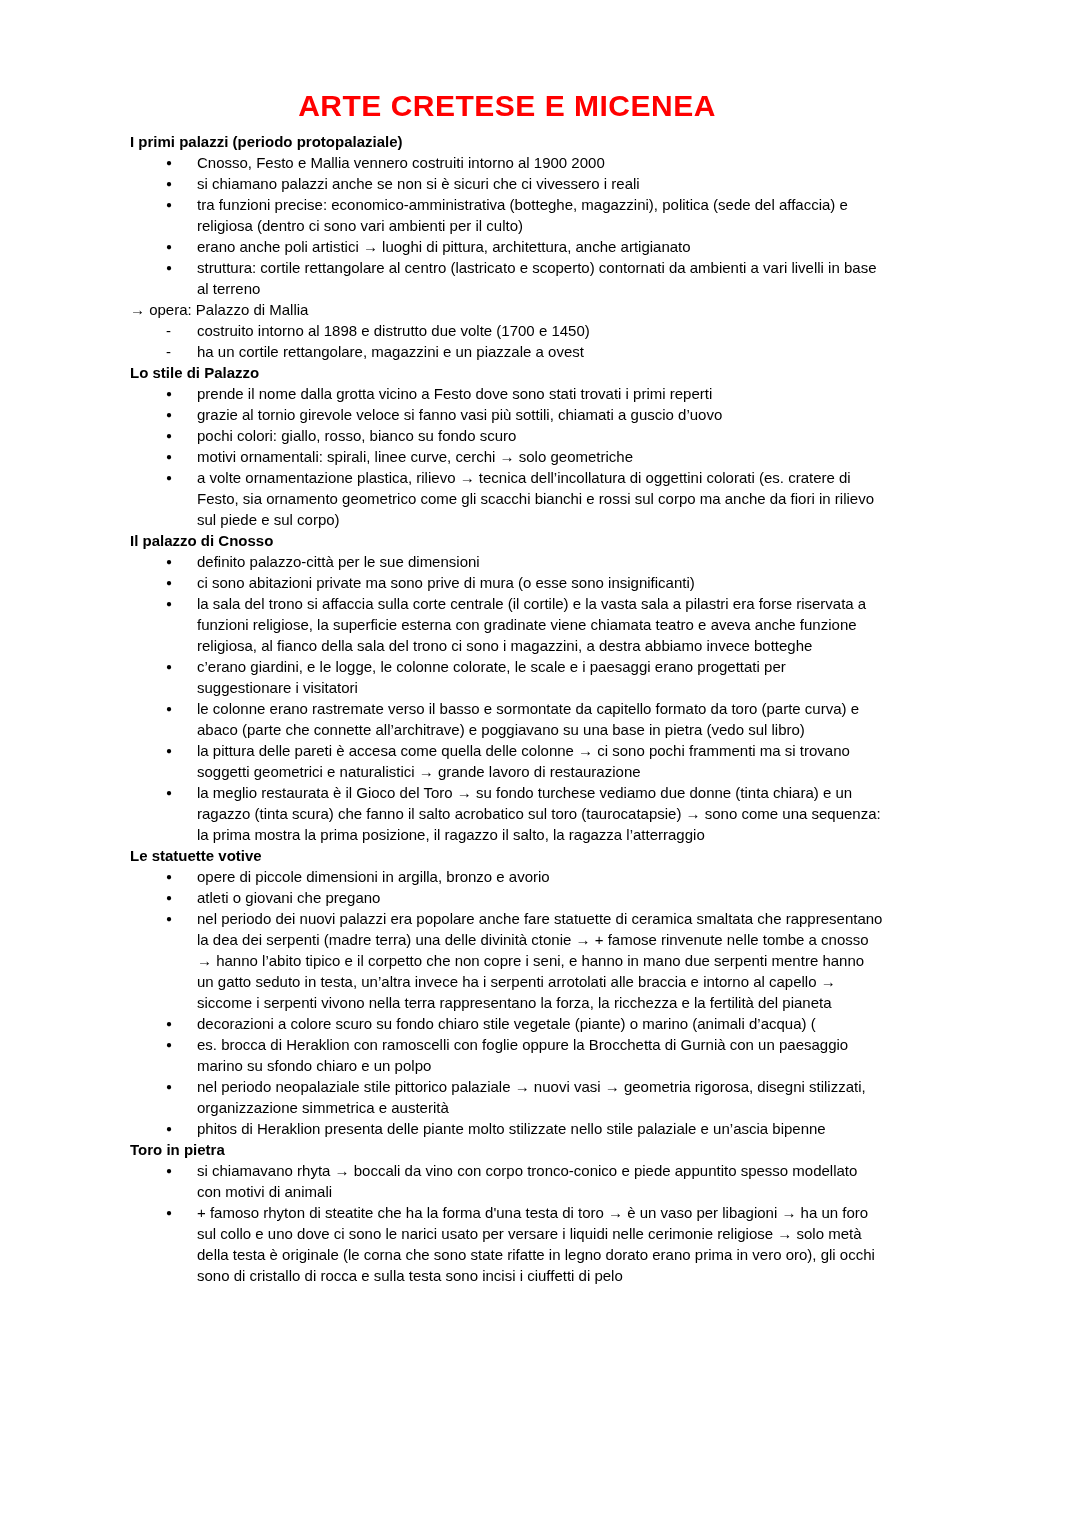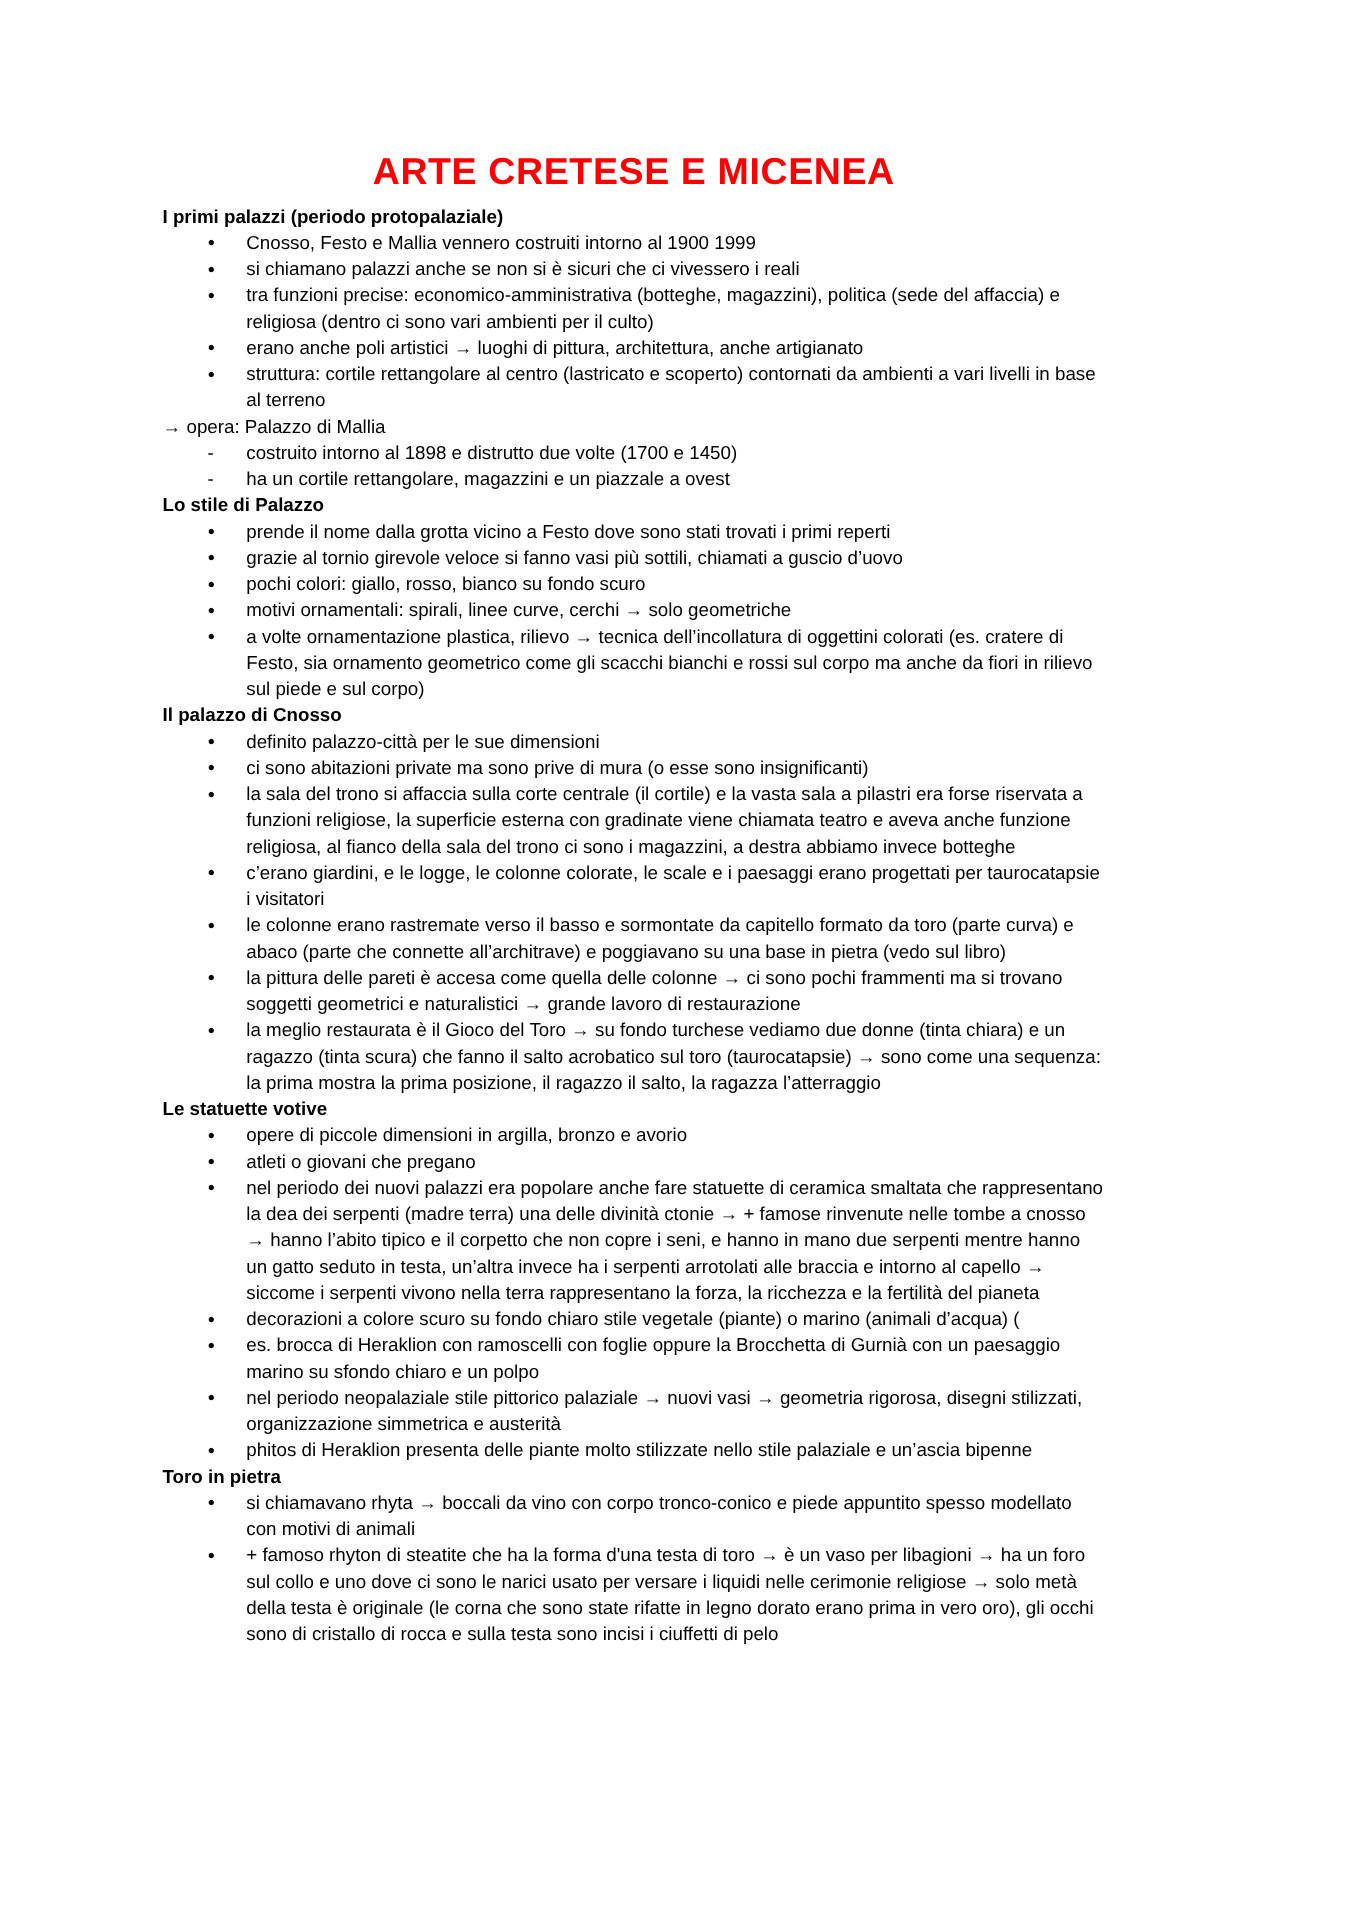--- a/index.html
+++ b/index.html
@@ -10,21 +10,21 @@
   }
   body {
     width: 1080px;
     min-height: 1525px;
     font-family: "Liberation Sans", sans-serif;
     color: #000000;
   }
   .page {
     width: 1020px;
     min-height: 1525px;
-    padding: 120px 136px 60px 130px;
+    padding: 88px 136px 60px 130px;
   }
   .doc-title {
     text-align: center;
     font-size: 30px;
     font-weight: bold;
     line-height: 36px;
     margin-bottom: 7px;
     letter-spacing: 0.5px;
   }
   .section-heading {
@@ -61,21 +61,21 @@
 </style>
 </head>
 <body>
 
 <div class="page">
   <div class="doc-title" style="color: rgb(255, 0, 0);">ARTE CRETESE E MICENEA</div>
   <div>
       <div class="section-heading">I primi palazzi (periodo protopalaziale)</div>
       <div class="item bullet">
         <span class="marker">●</span>
-        <span class="item-text">Cnosso, Festo e Mallia vennero costruiti intorno al 1900 1999</span>
+        <span class="item-text">Cnosso, Festo e Mallia vennero costruiti intorno al 1900 2000</span>
       </div>
       <div class="item bullet">
         <span class="marker">●</span>
         <span class="item-text">si chiamano palazzi anche se non si è sicuri che ci vivessero i reali</span>
       </div>
       <div class="item bullet">
         <span class="marker">●</span>
         <span class="item-text">tra funzioni precise: economico-amministrativa (botteghe, magazzini), politica (sede del affaccia) e religiosa (dentro ci sono vari ambienti per il culto)</span>
       </div>
       <div class="item bullet">
@@ -124,21 +124,21 @@
       <div class="item bullet">
         <span class="marker">●</span>
         <span class="item-text">ci sono abitazioni private ma sono prive di mura (o esse sono insignificanti)</span>
       </div>
       <div class="item bullet">
         <span class="marker">●</span>
         <span class="item-text">la sala del trono si affaccia sulla corte centrale (il cortile) e la vasta sala a pilastri era forse riservata a funzioni religiose, la superficie esterna con gradinate viene chiamata teatro e aveva anche funzione religiosa, al fianco della sala del trono ci sono i magazzini, a destra abbiamo invece botteghe</span>
       </div>
       <div class="item bullet">
         <span class="marker">●</span>
-        <span class="item-text">c’erano giardini, e le logge, le colonne colorate, le scale e i paesaggi erano progettati per taurocatapsie i visitatori</span>
+        <span class="item-text">c’erano giardini, e le logge, le colonne colorate, le scale e i paesaggi erano progettati per suggestionare i visitatori</span>
       </div>
       <div class="item bullet">
         <span class="marker">●</span>
         <span class="item-text">le colonne erano rastremate verso il basso e sormontate da capitello formato da toro (parte curva) e abaco (parte che connette all’architrave) e poggiavano su una base in pietra (vedo sul libro)</span>
       </div>
       <div class="item bullet">
         <span class="marker">●</span>
         <span class="item-text">la pittura delle pareti è accesa come quella delle colonne → ci sono pochi frammenti ma si trovano soggetti geometrici e naturalistici → grande lavoro di restaurazione</span>
       </div>
       <div class="item bullet">

